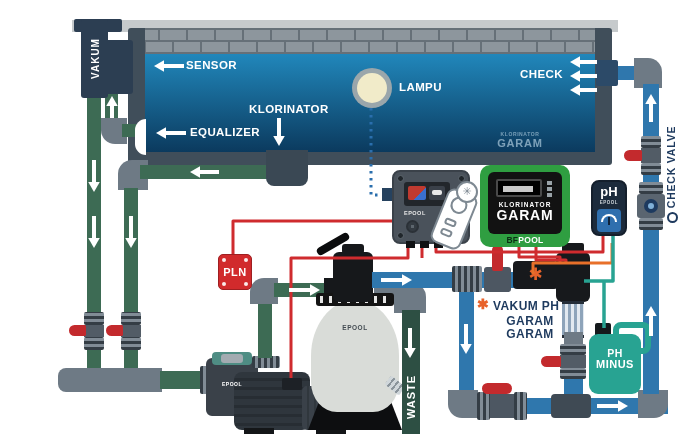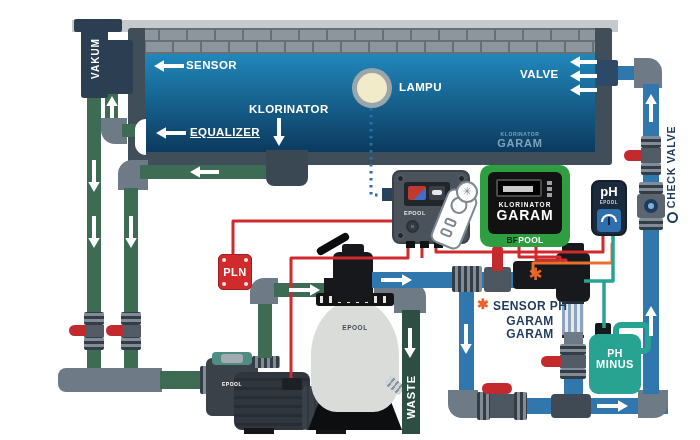--- a/index.html
+++ b/index.html
@@ -253,25 +253,25 @@
     <div class="scr" style="left:3px;top:3px;"></div>
     <div class="scr" style="right:3px;top:3px;"></div>
     <div class="scr" style="left:3px;bottom:3px;"></div>
     <div class="scr" style="right:3px;bottom:3px;"></div>
     <span style="color:#fff;font-weight:bold;font-size:11px;letter-spacing:.5px;">PLN</span>
   </div>
 
   <div class="abs dev" style="left:282px;top:378px;width:20px;height:12px;background:#1d2126;border-radius:2px;"></div>
 
   <div class="lbl" style="left:186px;top:59px;"><span>SENSOR</span></div>
-  <div class="lbl" style="left:190px;top:126px;text-decoration:underline;"><span>EQUALIZER</span></div>
+  <div class="lbl" style="left:190px;top:126px;"><span>EQUALIZER</span></div>
   <div class="lbl" style="left:249px;top:103px;"><span>KLORINATOR</span></div>
   <div class="lbl" style="left:399px;top:81px;"><span>LAMPU</span></div>
-  <div class="lbl" style="left:520px;top:68px;"><span>VALVE</span></div>
+  <div class="lbl" style="left:520px;top:68px;"><span>CHECK</span></div>
 
   <div class="lbl" style="left:477px;top:296px;font-size:14px;color:#e8622a;"><span>✱</span></div>
-  <div class="lbl navy" style="left:493px;top:299px;font-size:12px;"><span>SENSOR PH</span></div>
+  <div class="lbl navy" style="left:493px;top:299px;font-size:12px;"><span>VAKUM PH</span></div>
   <div class="lbl navy" style="left:496px;top:315px;width:68px;text-align:center;font-size:12px;line-height:12.5px;">
     <span style="display:block;">GARAM</span>
     <span style="display:block;">GARAM</span>
   </div>
 
 </div>
 
 </body></html>

